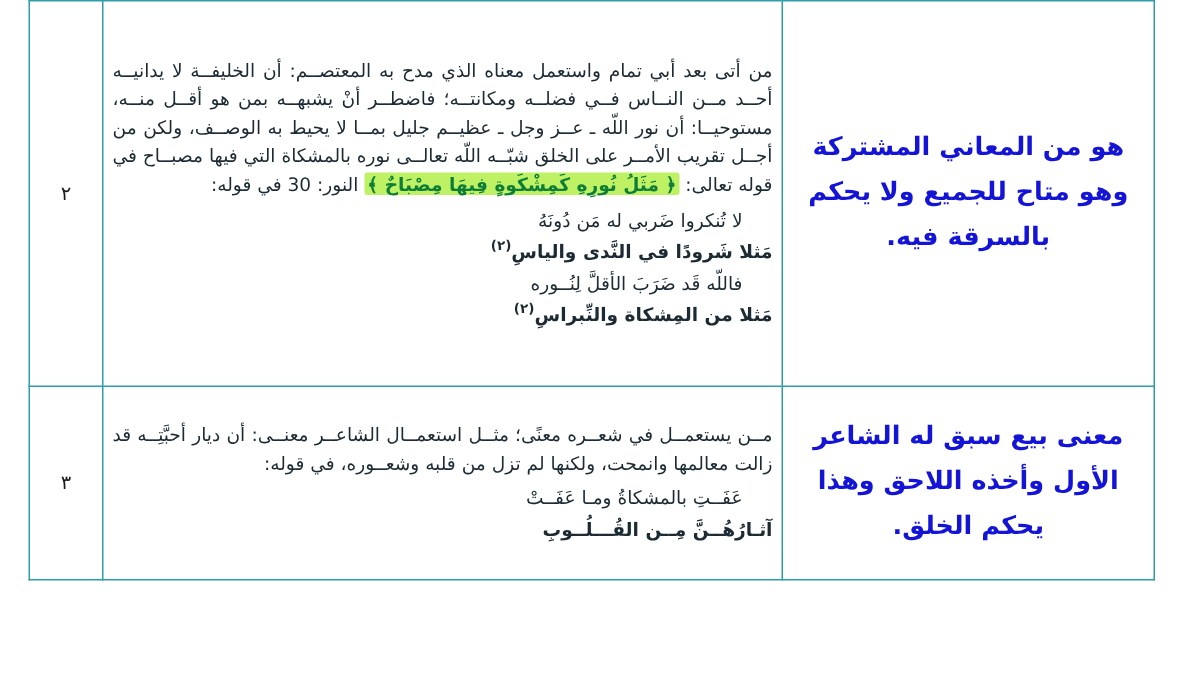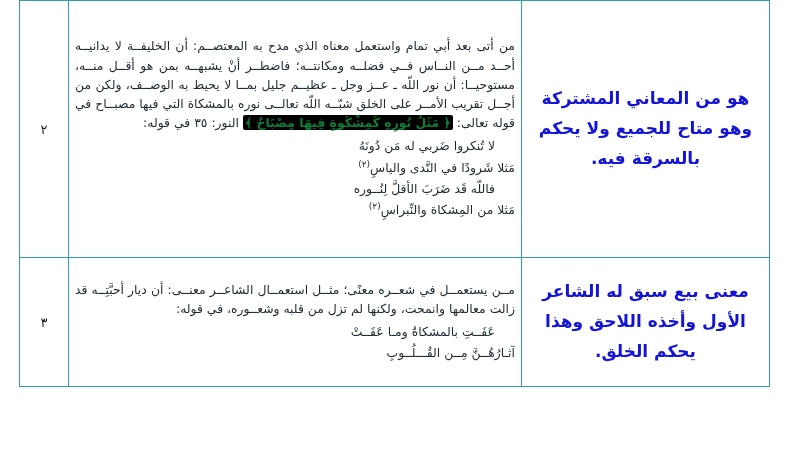--- a/index.html
+++ b/index.html
@@ -60,33 +60,33 @@
   }
   .row-1 .col-body { height: 248px; }
   .row-2 .col-body { height: 120px; }
 
   .body-p {
     margin: 0 0 2px 0;
   }
   .quran {
     color: #0e7d36;
     font-weight: bold;
-    background: #000000;
+    background: #bef264;
     padding: 0 2px;
     border-radius: 2px;
     letter-spacing: 0.3px;
   }
   .verse-line {
     display: block;
     text-align: center;
     margin: 2px 0;
     letter-spacing: 0.6px;
   }
   .verse-line.indent-a { text-align: right; padding-right: 20px;}
-  .verse-line.indent-b { text-align: left; padding-left: 20px;}
+  .verse-line.indent-b { text-align: left; padding-left: 20px; font-weight: bold;}
   .sup {
     font-size: 9px;
     vertical-align: super;
   }
   .poem-block {
     margin-top: 4px;
   }
   .tight { letter-spacing: 0.8px; }
   .spaced { letter-spacing: 1.4px; }
 </style>
@@ -97,21 +97,21 @@
   <table class="doc-table">
     <tbody>
 
       <tr class="row-1">
         <td class="col-note">
           <span>هو من المعاني المشتركة وهو متاح للجميع ولا يحكم بالسرقة فيه.</span>
         </td>
         <td class="col-body">
           <p class="body-p"><span>من أتى بعد أبي تمام واستعمل معناه الذي مدح به المعتصــم: أن الخليفــة لا يدانيــه أحــد مــن النــاس فــي فضلــه ومكانتــه؛ فاضطــر أنْ يشبهــه بمن هو أقــل منــه، مستوحيــا: أن نور اللّه ـ عــز وجل ـ عظيــم جليل بمــا لا يحيط به الوصــف، ولكن من أجــل تقريب الأمــر على الخلق شبّــه اللّه تعالــى نوره بالمشكاة التي فيها مصبــاح  في قوله تعالى:</span>
             <span class="quran">﴿ مَثَلُ نُورِهِ كَمِشْكَوةٍ فِيهَا مِصْبَاحٌ ﴾</span>
-            <span>النور: ٣٥</span>
+            <span>النور: 30</span>
             <span>في قوله:</span>
           </p>
           <div class="poem-block">
             <span class="verse-line indent-a tight">لا تُنكروا ضَربي له مَن دُونَهُ</span>
             <span class="verse-line indent-b tight"><span>مَثلا شَرودًا في النَّدى والياسِ</span><span class="sup">(٢)</span></span>
             <span class="verse-line indent-a tight">فاللّه قَد ضَرَبَ الأقلَّ لِنُــوره</span>
             <span class="verse-line indent-b tight"><span>مَثلا من المِشكاة والنِّبراسِ</span><span class="sup">(٢)</span></span>
           </div>
         </td>
         <td class="col-num">

